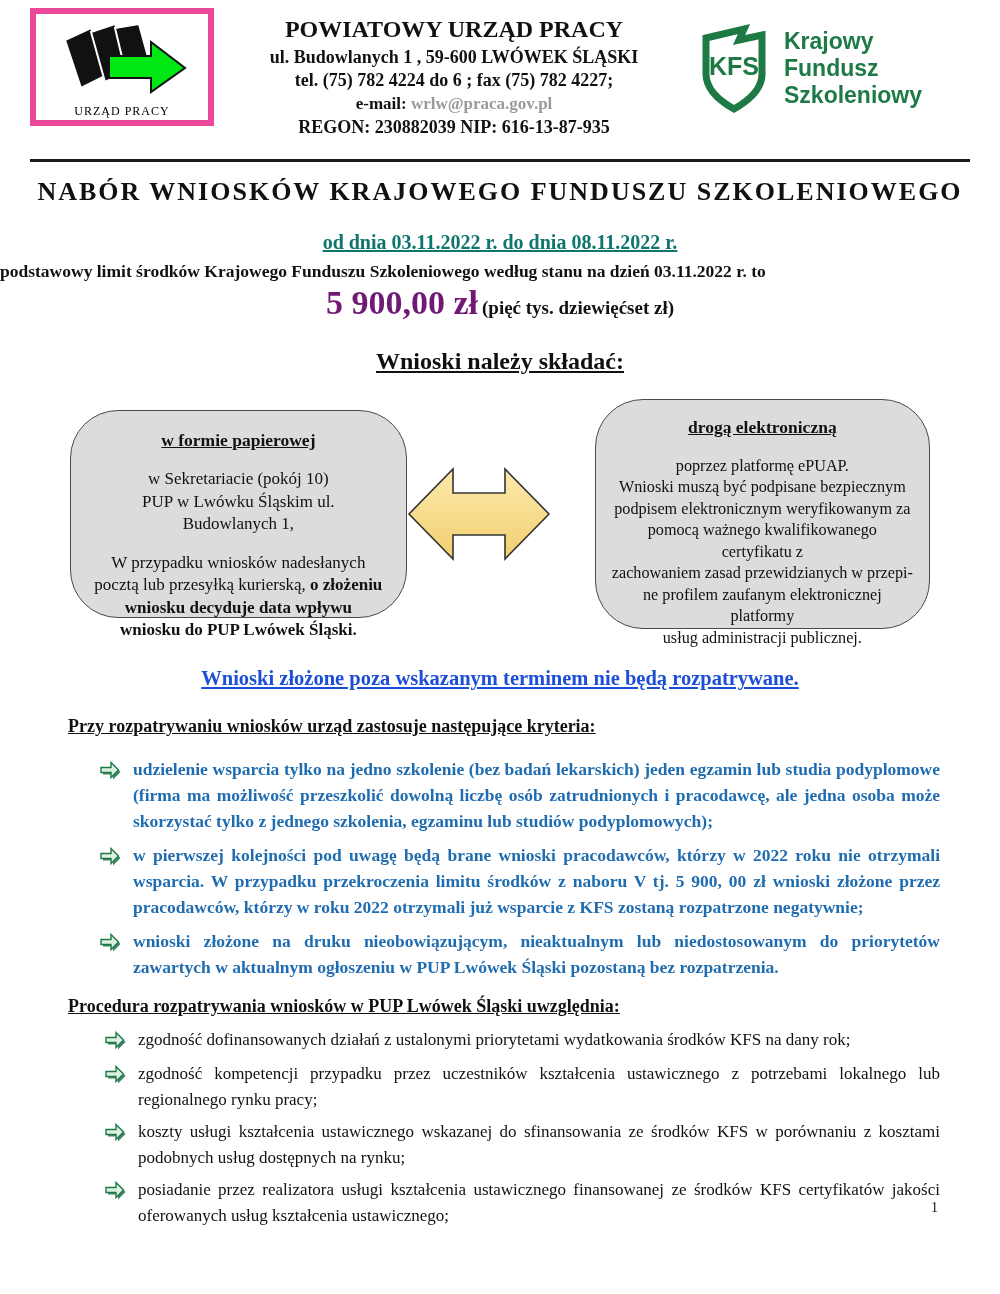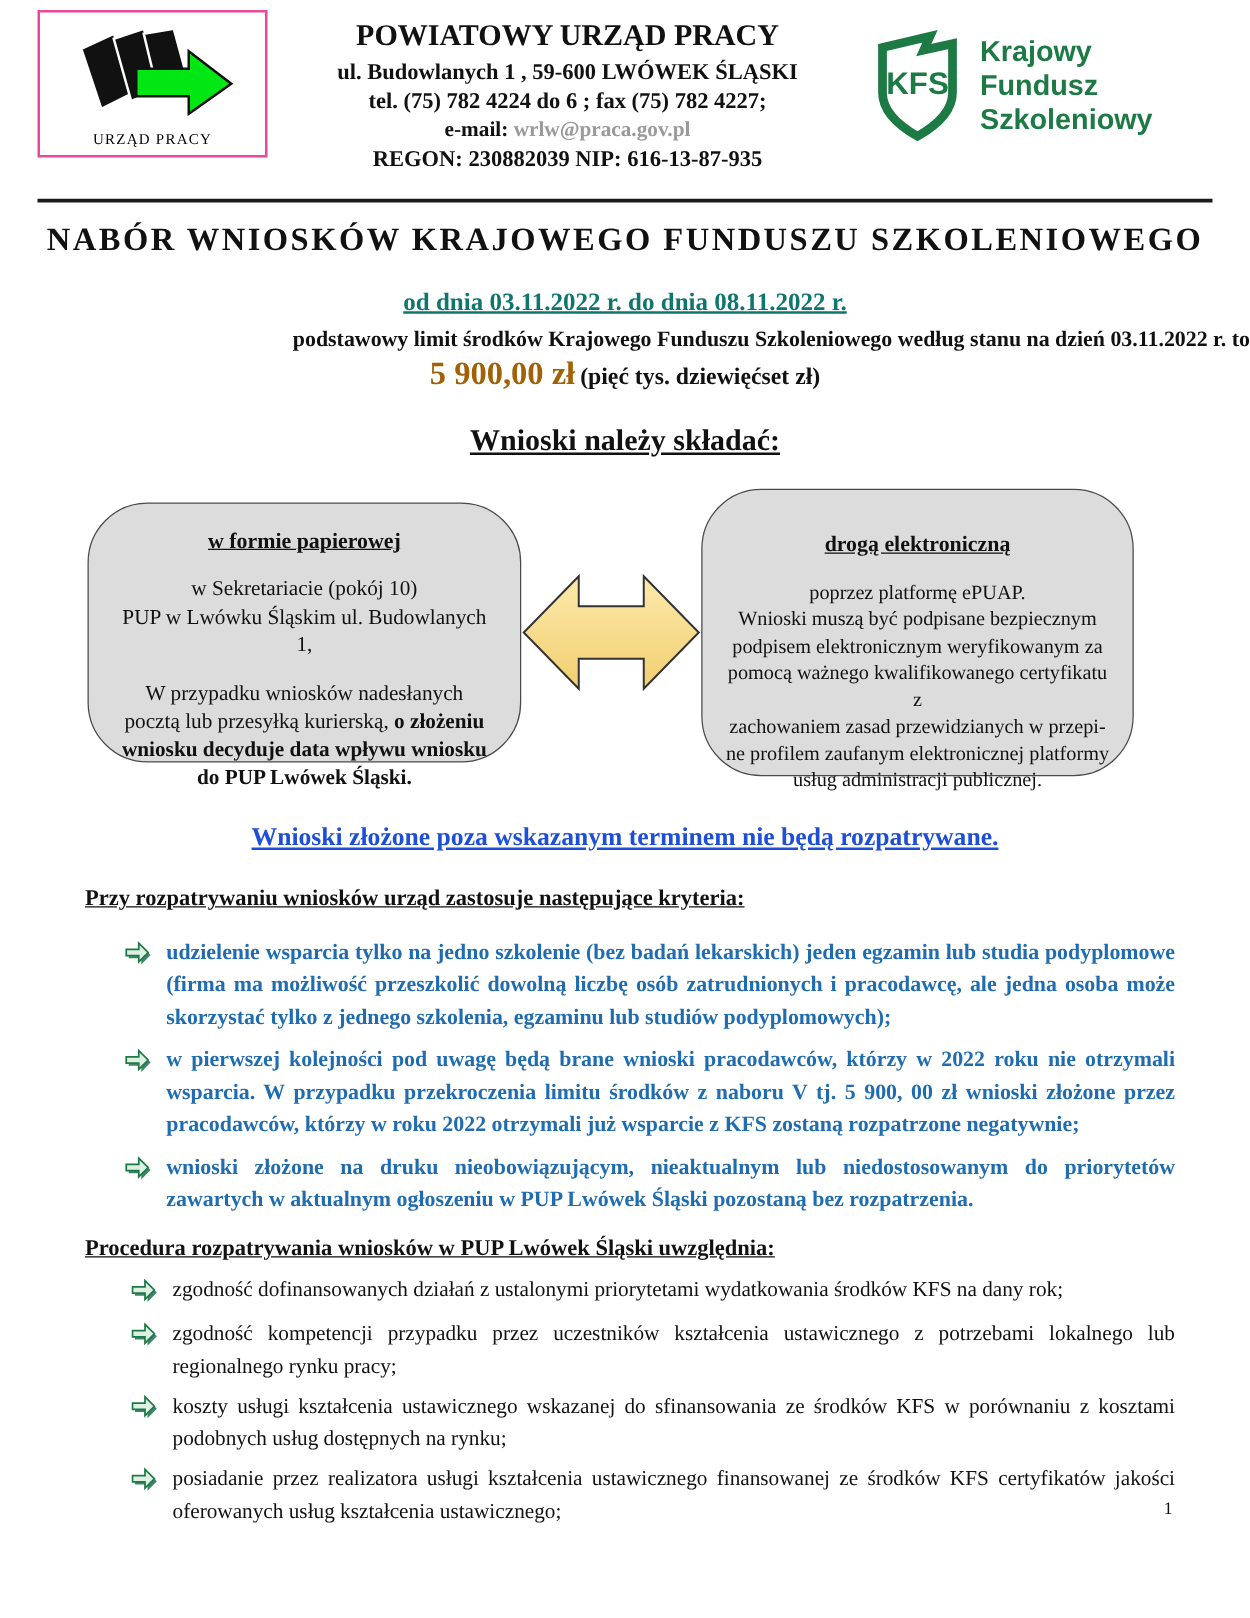--- a/index.html
+++ b/index.html
@@ -4,53 +4,53 @@
 <style>
   html,body { margin:0; padding:0; background:#fff; }
   .page {
     position:relative; width:1000px; height:1294px; margin:0 auto;
     background:#ffffff; overflow:hidden;
     font-family:"Liberation Serif","DejaVu Serif",serif; color:#111;
   }
   
   .header { display:flex; align-items:flex-start; padding:8px 28px 0 30px; }
   .pup-logo-box {
-    width:184px; height:118px; border:2px solid #ec4899; box-sizing:border-box;
+    width:184px; height:118px; border:6px solid #ec4899; box-sizing:border-box;
     display:flex; flex-direction:column; align-items:center; justify-content:center;
     background:#fff; flex:0 0 auto;
   }
   .pup-logo-label { font-size:12px; letter-spacing:1px; margin-top:-4px; color:#000; }
   .header-center { flex:1 1 auto; text-align:center; padding-top:6px; line-height:1.32; }
   .hc-1 { font-size:24px; font-weight:bold; }
   .hc-2, .hc-3, .hc-5 { font-size:18px; font-weight:bold; }
   .hc-4 { font-size:17px; font-weight:bold; }
   .email-link { color:#9a9a9a; text-decoration:none; font-weight:bold; }
   .kfs-logo { flex:0 0 auto; display:flex; align-items:flex-start; gap:10px; padding-top:14px; width:278px; }
   .kfs-text { font-family:"Liberation Sans","DejaVu Sans",sans-serif; font-weight:bold;
               font-size:23px; line-height:1.17; color:#1d7a45; padding-top:6px; }
   
   .rule { margin:20px 30px 0 30px; border:0; border-top:3px solid #1a1a1a; height:0; }
   
   .doc-title { margin-top:15px; text-align:center; font-size:26px; font-weight:bold; letter-spacing:2px; }
   .date-range { margin-top:24px; text-align:center; font-size:20px; font-weight:bold;
                 color:#0f766e; text-decoration:underline; }
-  .limit-line { margin-top:7px; text-align:right; font-size:17.5px; font-weight:bold; }
+  .limit-line { margin-top:7px; text-align:left; font-size:17.5px; font-weight:bold; }
   .amount-line { margin-top:2px; text-align:center; }
-  .amount { font-size:26px; font-weight:bold; color:#a16207; }
+  .amount { font-size:34px; font-weight:bold; color:#701a75; }
   .amount-words { font-size:19px; font-weight:bold; color:#111; }
   .submit-heading { margin-top:26px; text-align:center; font-size:24px; font-weight:bold;
                     text-decoration:underline; }
   
   .boxes { margin:24px 70px 0 70px; display:flex; align-items:center; }
   .info-box {
     background:#dcdcdc; border:1.6px solid #4a4a4a; border-radius:48px;
     box-sizing:border-box; text-align:center; color:#111;
   }
   .paper-box { width:347px; height:208px; padding:18px 22px 0 22px; font-size:17px; line-height:1.32; }
-  .electronic-box { width:346px; height:230px; padding:32px 16px 0 16px; font-size:16.2px; line-height:1.33; }
+  .electronic-box { width:346px; height:230px; padding:16px 16px 0 16px; font-size:16.2px; line-height:1.33;margin-left:44px; }
   .box-title { font-weight:bold; text-decoration:underline; font-size:17.5px; }
   .box-gap { height:16px; }
   .arrow-holder { width:144px; flex:0 0 auto; display:flex; align-items:center; justify-content:center; }
   .bold { font-weight:bold; }
   
   .warning { margin-top:38px; text-align:center; font-size:20.5px; font-weight:bold;
              color:#1d4ed8; text-decoration:underline; }
   .section-heading { margin:26px 60px 0 68px; font-size:18px; font-weight:bold; text-decoration:underline; }
   
   .bullet-list { margin:20px 60px 0 100px; }

